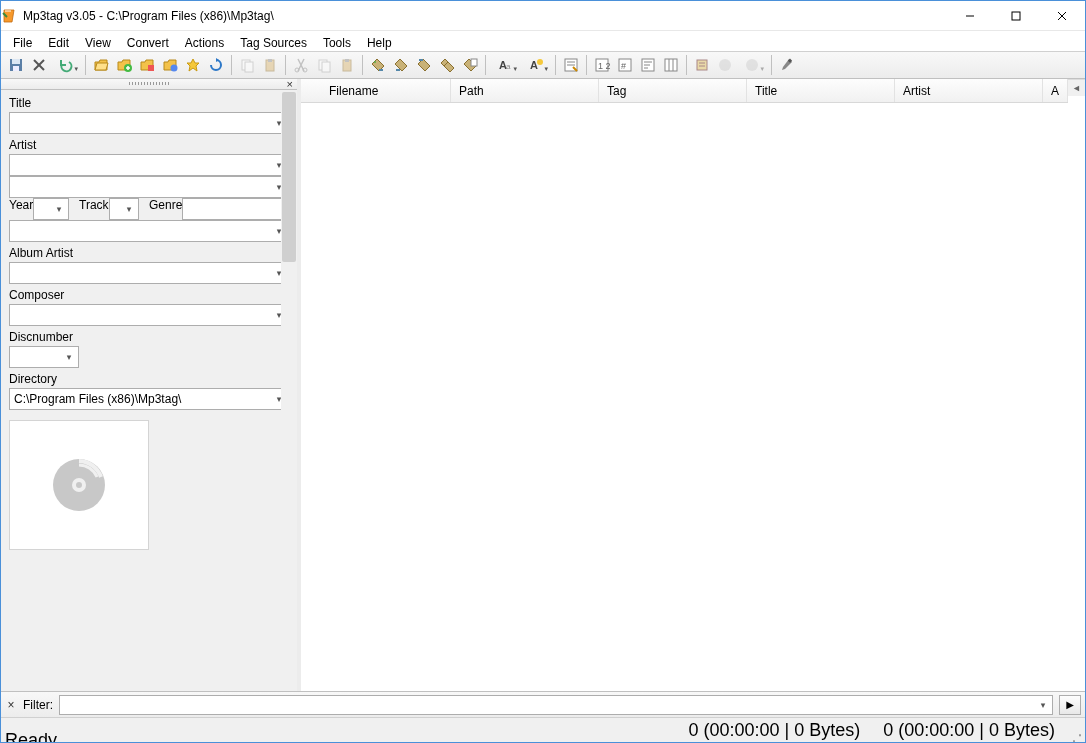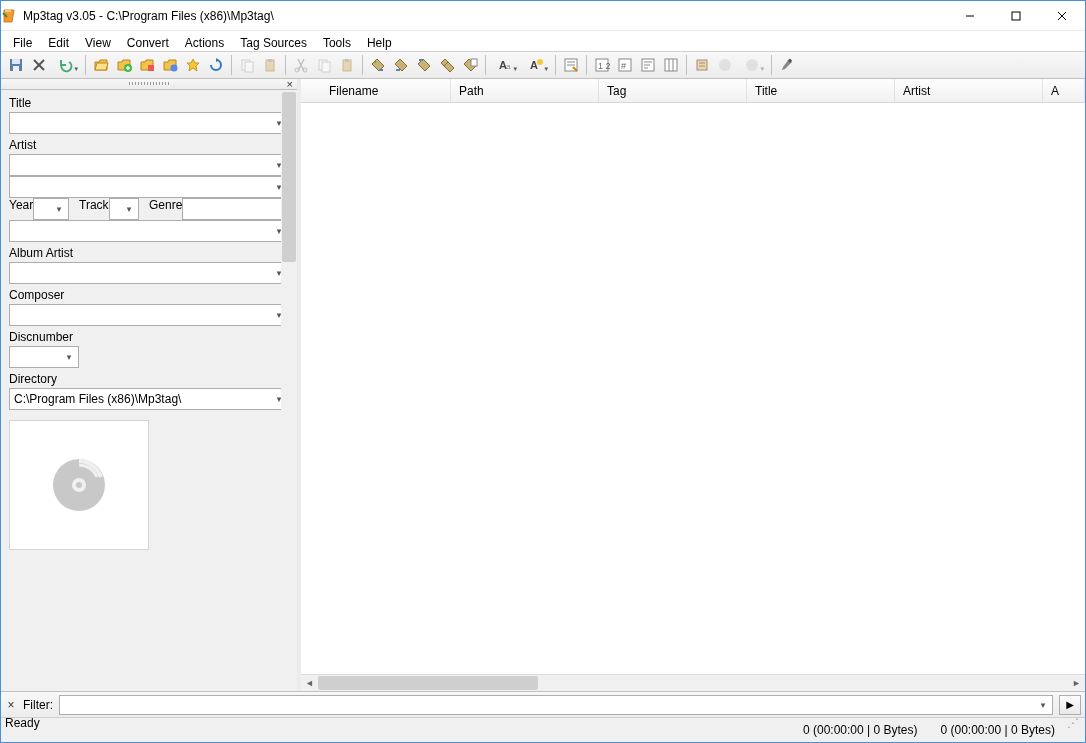--- a/index.html
+++ b/index.html
@@ -114,21 +114,21 @@
 .cover-box {
   margin-top:10px;
   width:140px; height:130px;
   background:#fff; border:1px solid #d4d4d4;
   display:flex; align-items:center; justify-content:center;
 }
 
 .grid-area {
   flex:1;
   display:flex;
-  flex-direction:column;
+  flex-direction:row;
   min-width:0;
 }
 .grid-header {
   height:24px;
   background: linear-gradient(#fdfdfd,#f1f1f1);
   border-bottom:1px solid #d8d8d8;
   display:flex;
   font-size:12px;
 }
 .grid-header .col {
@@ -159,22 +159,22 @@
 .filterbar .go {
   width:22px; height:20px; border:1px solid #adadad;
   background: linear-gradient(#fdfdfd,#e8e8e8);
   display:flex; align-items:center; justify-content:center; font-size:10px;
 }
 
 .statusbar {
   height:22px;
   background:#f0f0f0;
   border-top:1px solid #d0d0d0;
-  display:flex; align-items:flex-end;
-  font-size:12px;
+  display:flex; align-items:flex-start;
+  font-size:18px;
   padding:12px 4px;
 }
 .statusbar .left { flex:1; }
 .statusbar .cell { padding:0 10px; border-left:3px solid #22c55e; height:100%; display:flex; align-items:center;}
 .statusbar .grip { width:16px; text-align:right; color:#999; padding-right:2px;}
 
 svg { display:block; }
 </style>
 </head>
 <body>

